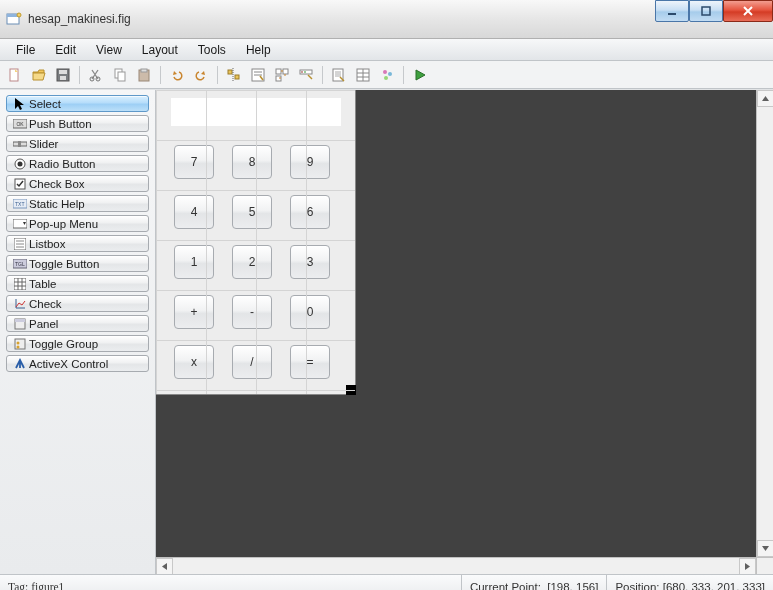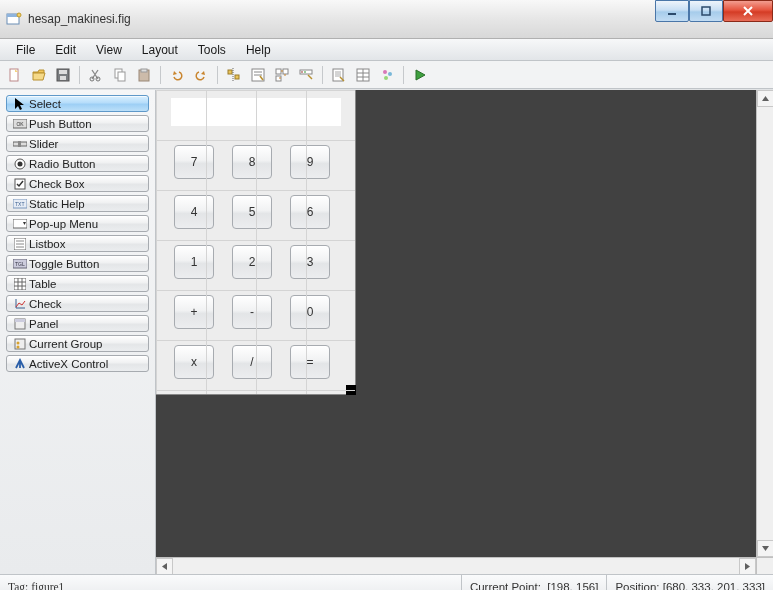--- a/index.html
+++ b/index.html
@@ -465,21 +465,21 @@
       <span>Panel</span>
     </div>
     <div class="palette-btn">
       <span class="picon">
           <svg width="12" height="12">
             <rect x="1" y="1" width="10" height="10" fill="#eee" stroke="#777"></rect>
             <circle cx="4" cy="5" r="1.5" fill="#d8a22e"></circle>
             <circle cx="4" cy="9" r="1.5" fill="#d8a22e"></circle>
           </svg>
         </span>
-      <span>Current Group</span>
+      <span>Toggle Group</span>
     </div>
     <div class="palette-btn">
       <span class="picon">
           <svg width="12" height="12">
             <path d="M2 10 L6 2 L10 10 M6 2 L6 10" stroke="#2a5ea8" stroke-width="1.8" fill="none"></path>
           </svg>
         </span>
       <span>ActiveX Control</span>
     </div>
   </div>

